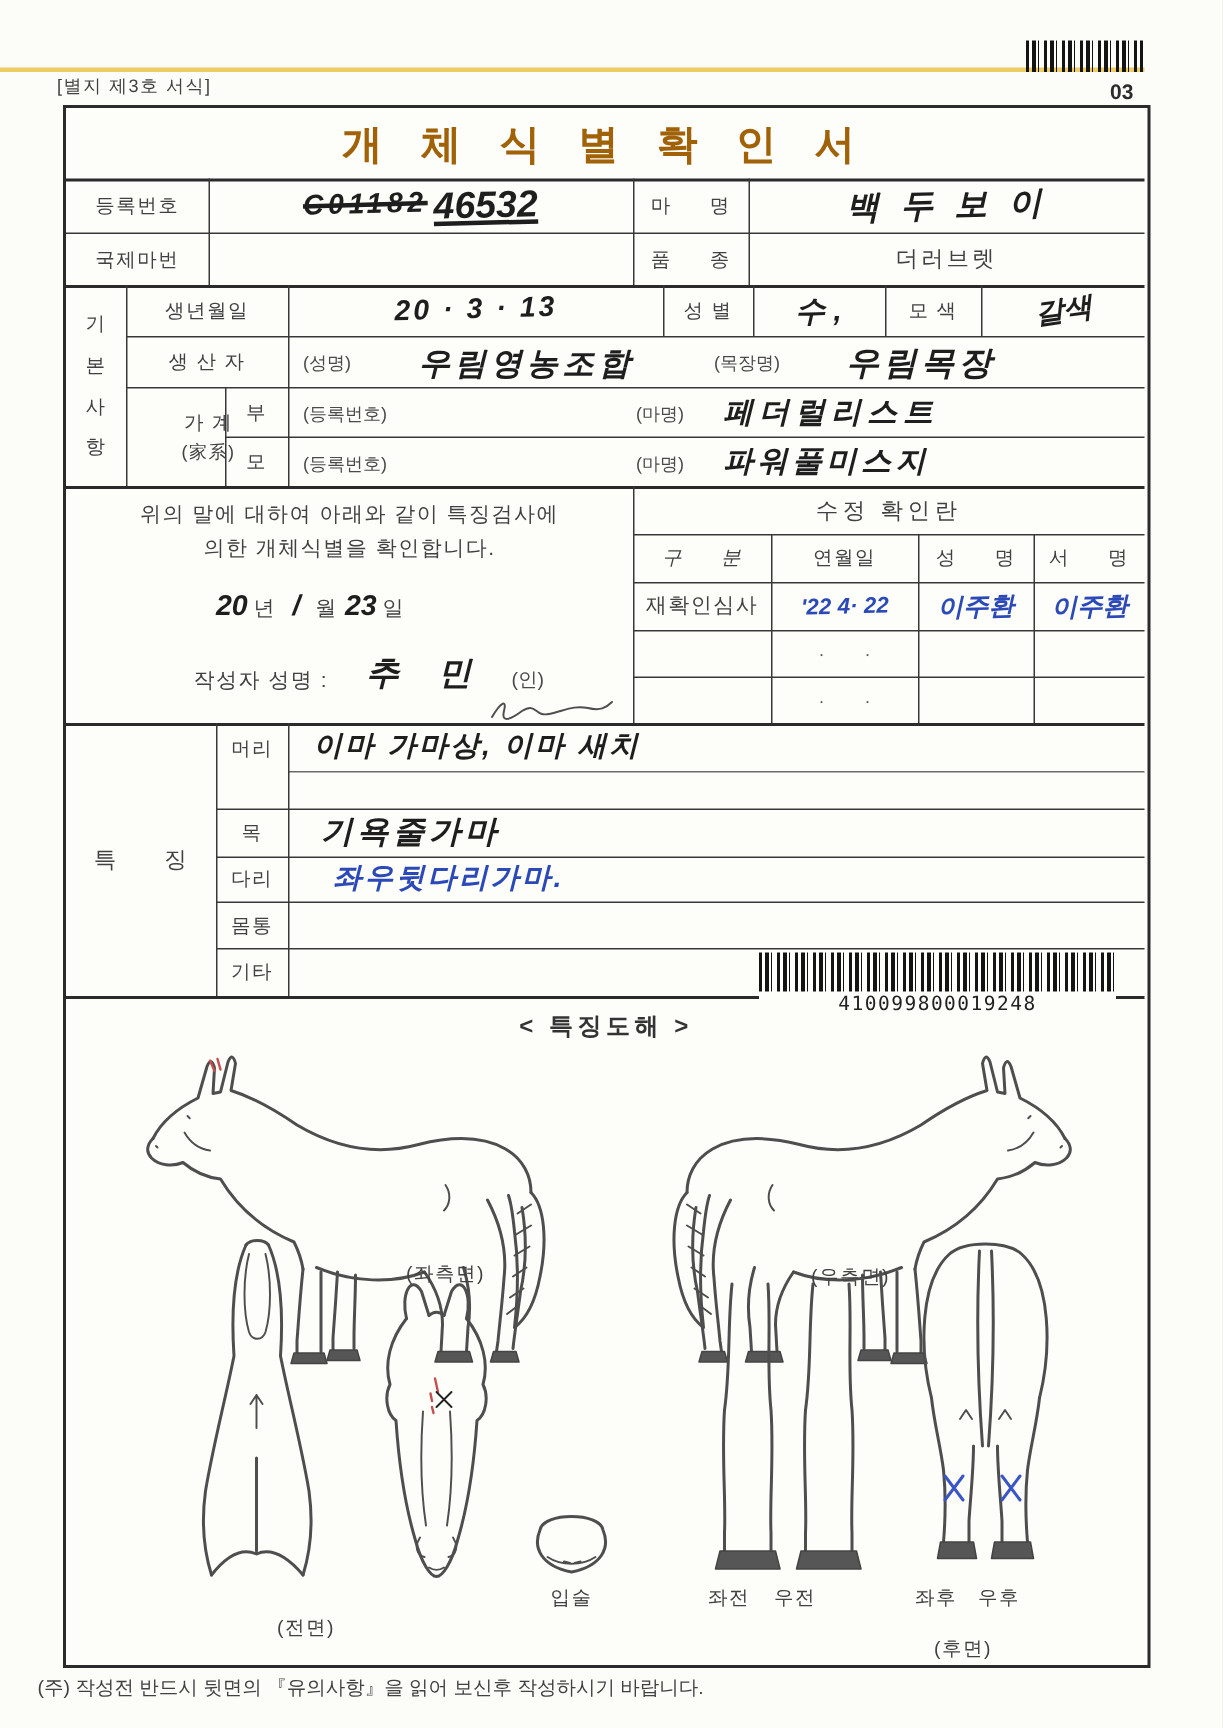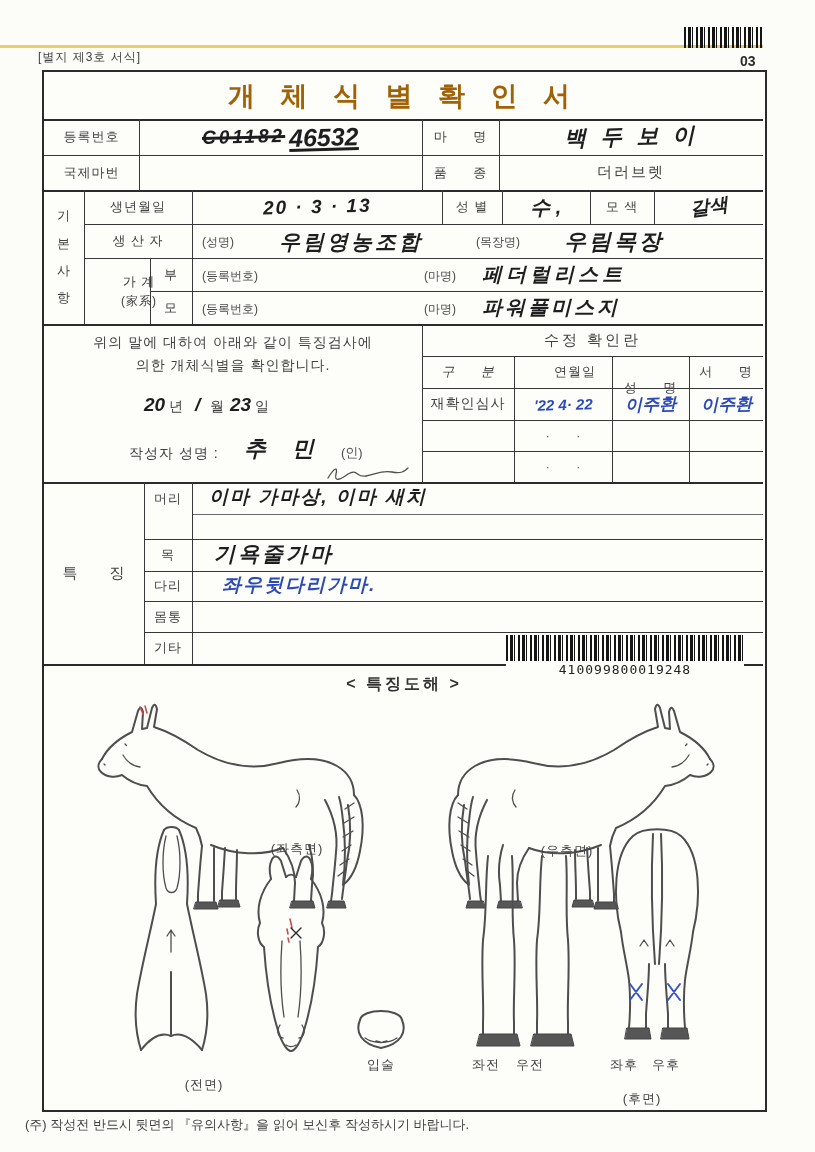--- a/index.html
+++ b/index.html
@@ -146,22 +146,22 @@
     <div class="abs" style="left:200px;top:362px;">
       <span class="hw" style="font-size:22px;letter-spacing:10px;">추 민</span>
     </div>
     <div class="abs paren" style="left:297px;top:372px;font-size:13px;">(인)</div>
     <svg style="left:278px;top:388px;" width="90" height="26" viewBox="0 0 90 26">
       <path class="thin" d="M6,18 C12,8 16,6 14,14 C12,22 18,20 26,14 C36,8 34,18 44,16 C54,14 60,10 70,12 C78,14 82,12 86,8"></path>
     </svg>
 
     <div class="abs ctr lbl" style="left:378px;top:252px;width:341px;height:32px;font-size:15px;letter-spacing:3px;">수정  확인란</div>
     <div class="abs ctr lbl sp2" style="left:378px;top:284px;width:92px;height:32px;font-style:italic;">구 분</div>
-    <div class="abs ctr lbl" style="left:470px;top:284px;width:98px;height:32px;margin-left:12px;">연월일</div>
-    <div class="abs ctr lbl sp2" style="left:568px;top:284px;width:77px;height:32px;margin-top:16px;">성 명</div>
+    <div class="abs ctr lbl" style="left:470px;top:284px;width:98px;height:32px;">연월일</div>
+    <div class="abs ctr lbl sp2" style="left:568px;top:284px;width:77px;height:32px;">성 명</div>
     <div class="abs ctr lbl sp2" style="left:645px;top:284px;width:74px;height:32px;">서 명</div>
 
     <div class="abs ctr lbl" style="left:378px;top:316px;width:92px;height:32px;font-size:14px;">재확인심사</div>
     <div class="abs ctr" style="left:470px;top:316px;width:98px;height:32px;">
       <span class="hw hwb" style="font-size:15px;">'22 4· 22</span>
     </div>
     <div class="abs ctr" style="left:568px;top:316px;width:77px;height:32px;">
       <span class="hw hwb" style="font-size:17px;">이주환</span>
     </div>
     <div class="abs ctr" style="left:645px;top:316px;width:74px;height:32px;">

